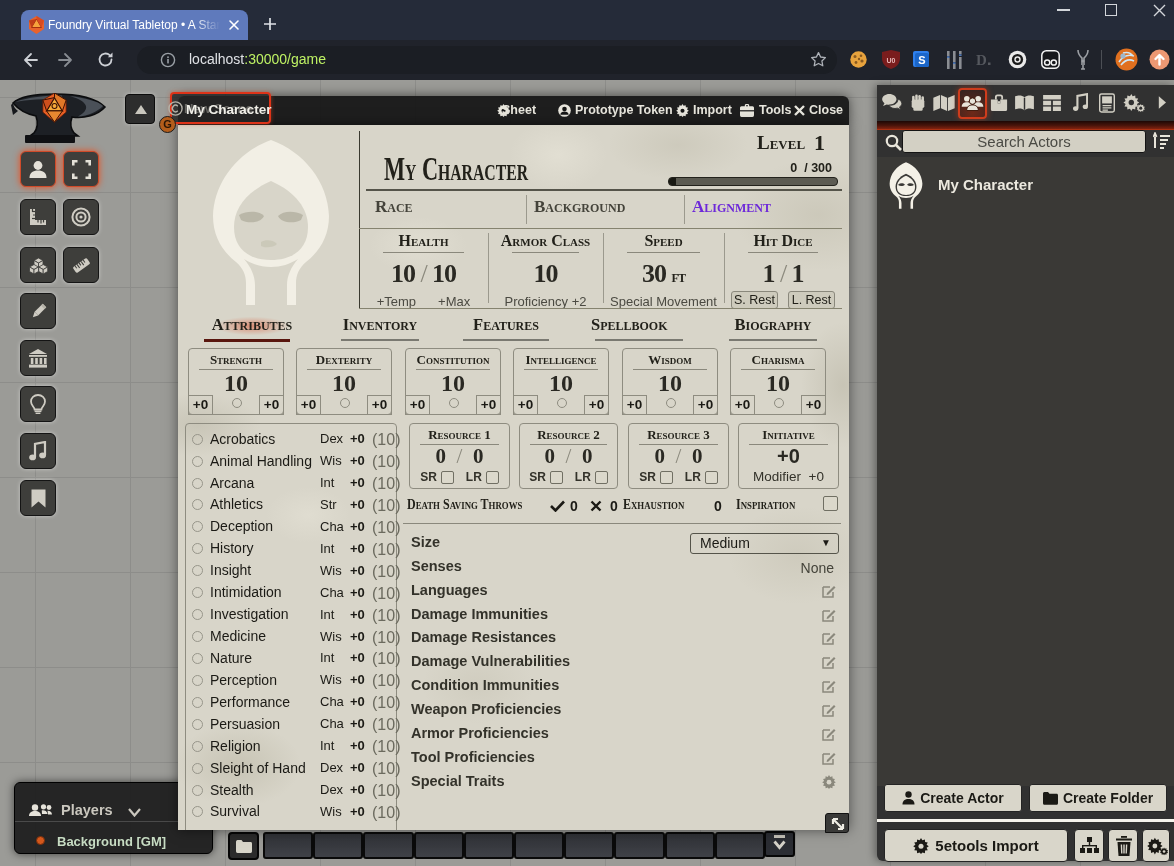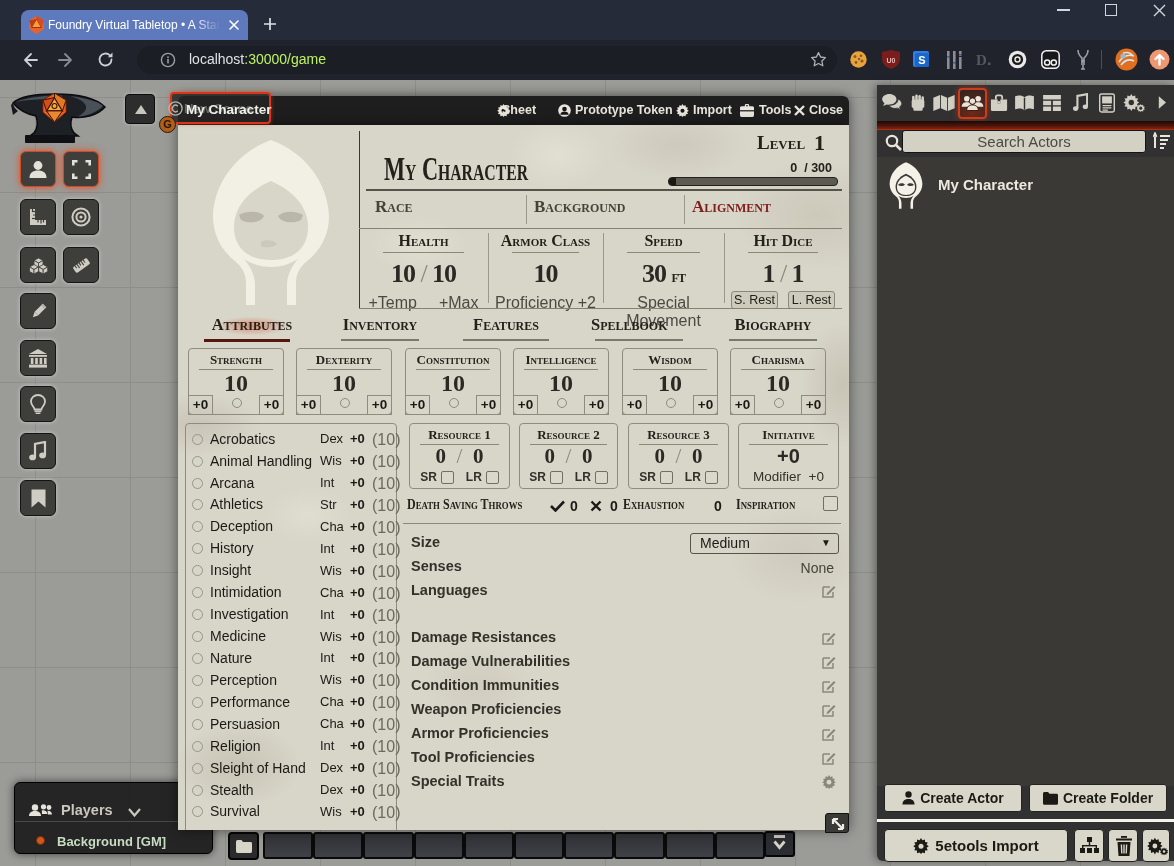--- a/index.html
+++ b/index.html
@@ -27,21 +27,21 @@
     color:#f0efe8; font-size:13.5px; font-weight:bold; box-shadow:0 0 12px rgba(0,0,0,0.55); }
   #wbody { position:absolute; left:0; top:29px; width:671px; height:705px; background:#d8d5c9; overflow:hidden;
     box-shadow:0 0 12px rgba(0,0,0,0.5); }
   .mc { font-family:"Liberation Serif",serif; font-variant:small-caps; font-weight:bold; color:#22211a; }
   .ln { position:absolute; background:#8e8c80; }
   .statcol { text-align:center; }
   .statcol .st { font-size:16px; }
   .statcol .ul { height:1px; background:#8a887c; margin:2px 24px 0 24px; }
   .statcol .val { font-family:"Liberation Serif",serif; font-weight:bold; font-size:26px; color:#2a2923; margin-top:6px; letter-spacing:-1px; }
   .statcol .sl { color:#8a887c; font-weight:normal; }
-  .statcol .sub { font-size:16px; color:#4b4a42; margin-top:5px; }
+  .statcol .sub { font-size:13px; color:#4b4a42; margin-top:5px; }
   .rbtn { display:inline-block; width:47px; height:18px; line-height:17px; font-size:12.5px; color:#22211a; background:#cecbbd; border:1px solid #8a887c; border-radius:3px; margin:2px 5px 0 5px; }
   .abox { position:absolute; width:96px; height:67px; border:1.5px solid #8e8c80; border-radius:4px; text-align:center; }
   .abox .at { font-size:13px; margin-top:3px; }
   .abox .aul { height:1px; background:#8a887c; margin:1px 10px 0 10px; }
   .abox .av { font-family:"Liberation Serif",serif; font-weight:bold; font-size:24px; color:#2a2923; line-height:26px; }
   .pm { position:absolute; width:25px; height:20px; border:1.5px solid #8e8c80; font-size:13.5px; font-weight:bold; color:#1b1a15; line-height:18px; text-align:center; }
   .skrow { position:absolute; height:21.9px; width:210px; font-size:14px; color:#1b1a15; }
   .skrow .ck { position:absolute; left:7px; top:5px; width:11px; height:11px; border-radius:50%; border:1px solid #97958a; }
   .skrow .nm { position:absolute; left:25px; top:2px; }
   .skrow .ab { position:absolute; left:135px; top:2.5px; font-size:13px; }
@@ -401,21 +401,21 @@
       <div class="mc abs" style="left:579px;top:7px;font-size:19px">Level</div>
       <div class="mc abs" style="left:636px;top:5px;font-size:22px">1</div>
       <div class="abs" style="left:470px;top:36px;width:184px;text-align:right;font-size:12.5px;font-weight:bold;color:#22211a">0&nbsp; / 300</div>
       <div class="abs" style="left:490px;top:52px;width:170px;height:9px;background:#5c5b52;border:1.5px solid #23221c;border-radius:4px">
           <div style="width:7px;height:100%;background:#191913;border-radius:3px 0 0 3px"></div>
         </div>
       <div class="ln" style="left:188px;top:64px;width:476px;height:1.6px;background:#55544a"></div>
 
       <div class="mc abs" style="left:197px;top:72px;font-size:17px;color:#44433a">Race</div>
       <div class="mc abs" style="left:356px;top:72px;font-size:17px;color:#44433a">Background</div>
-      <div class="mc abs" style="left:514px;top:72px;font-size:17px;color:#7f1d1d">Alignment</div>
+      <div class="mc abs" style="left:514px;top:72px;font-size:17px;color:#6d28d9">Alignment</div>
       <div class="ln" style="left:348px;top:70px;width:1px;height:29px;background:#9b998d"></div>
       <div class="ln" style="left:506px;top:70px;width:1px;height:29px;background:#9b998d"></div>
       <div class="ln" style="left:181px;top:103px;width:483px;height:1px;background:#85836f"></div>
 
       <div class="ln" style="left:310px;top:108px;width:1px;height:70px;background:#9b998d"></div>
       <div class="ln" style="left:425px;top:108px;width:1px;height:70px;background:#9b998d"></div>
       <div class="ln" style="left:546px;top:108px;width:1px;height:70px;background:#9b998d"></div>
       <div class="statcol abs" style="left:181px;top:107px;width:129px">
         <div class="mc st">Health</div>
           <div class="ul"></div>
@@ -686,20 +686,27 @@
       <div class="ln" style="left:225px;top:398px;width:438px;height:1px;background:#8a887c"></div>
 
       <div class="trrow" style="top:406.0px">
           <span class="tl">Size</span>
         </div>
       <div class="trrow" style="top:429.9px">
           <span class="tl">Senses</span>
         </div>
       <div class="trrow" style="top:453.7px">
           <span class="tl">Languages</span>
+          <svg class="edic" width="14" height="14" viewBox="0 0 14 14">
+            <path d="M1 3 H8 M1 3 V13 H11 V8" stroke="#8a887c" stroke-width="1.5" fill="none"></path>
+            <path d="M5 9 L12 2 L13.5 3.5 L6.5 10.5 L4.6 10.9 Z" fill="#8a887c"></path>
+          </svg>
+        </div>
+      <div class="trrow" style="top:477.6px">
+          <span class="tl">Damage Immunities</span>
           <svg class="edic" width="14" height="14" viewBox="0 0 14 14">
             <path d="M1 3 H8 M1 3 V13 H11 V8" stroke="#8a887c" stroke-width="1.5" fill="none"></path>
             <path d="M5 9 L12 2 L13.5 3.5 L6.5 10.5 L4.6 10.9 Z" fill="#8a887c"></path>
           </svg>
         </div>
       <div class="trrow" style="top:501.4px">
           <span class="tl">Damage Resistances</span>
           <svg class="edic" width="14" height="14" viewBox="0 0 14 14">
             <path d="M1 3 H8 M1 3 V13 H11 V8" stroke="#8a887c" stroke-width="1.5" fill="none"></path>
             <path d="M5 9 L12 2 L13.5 3.5 L6.5 10.5 L4.6 10.9 Z" fill="#8a887c"></path>

